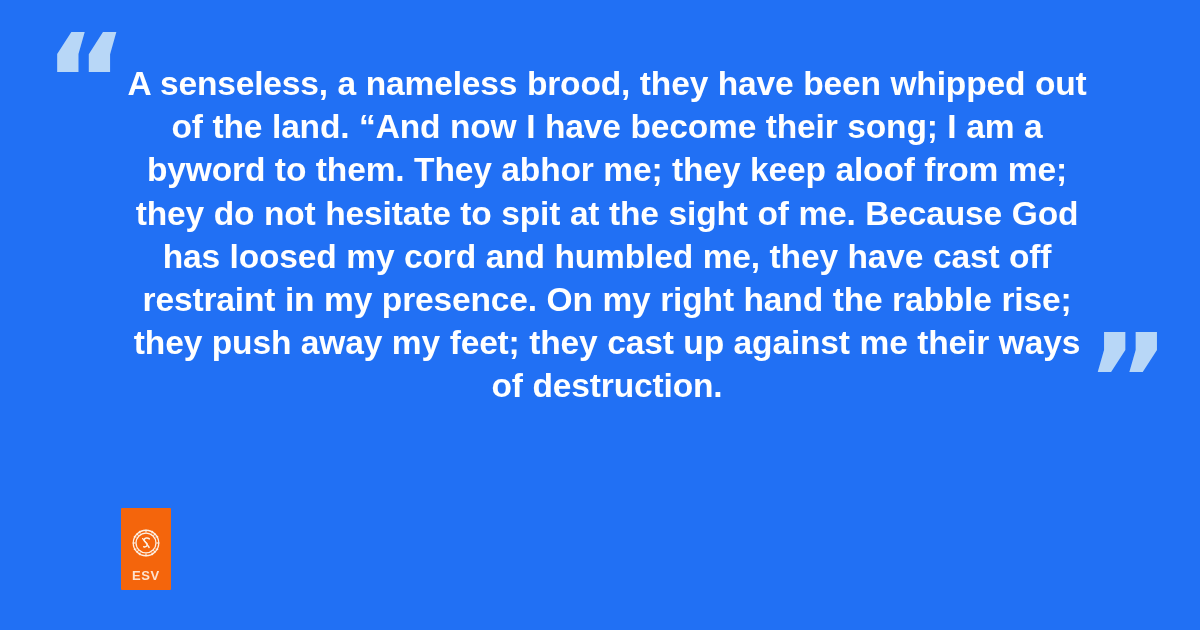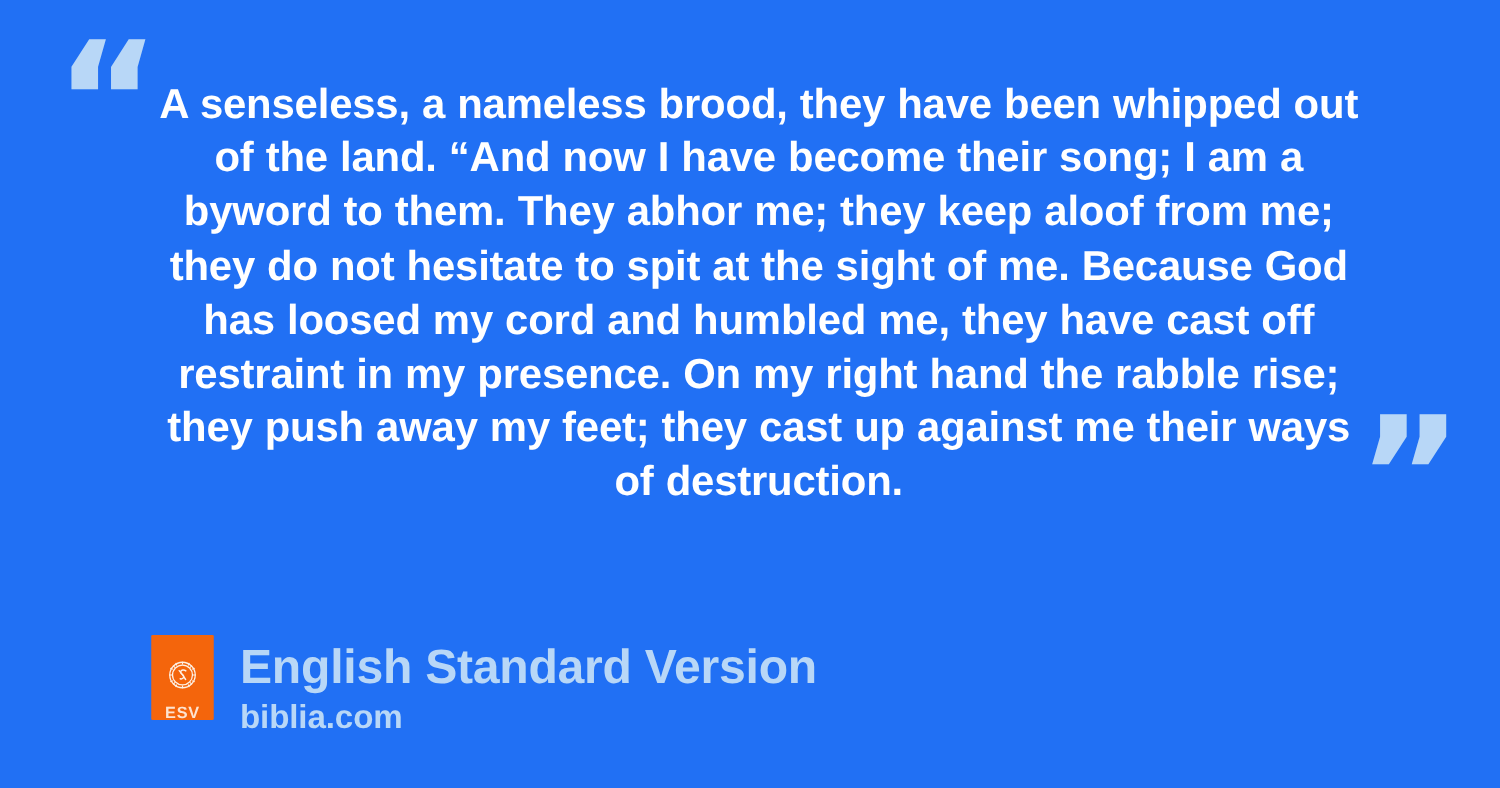--- a/index.html
+++ b/index.html
@@ -62,21 +62,21 @@
   #branding {
     position: absolute;
     left: 121px;
     top: 508px;
     display: flex;
     align-items: flex-start;
   }
 
   #esv-logo {
     width: 50px;
-    height: 68px;
+    height: 82px;
     background: #f4650c;
     border-radius: 1px;
     display: flex;
     flex-direction: column;
     align-items: center;
     justify-content: flex-start;
     padding-top: 20px;
     box-sizing: border-box;
     flex: 0 0 auto;
   }
@@ -156,20 +156,16 @@
           <line x1="7.3" y1="27.6" x2="3.8" y2="29.0"></line>
         </g>
         <g fill="none" stroke="#fdf0e4" stroke-width="1.9" stroke-linecap="round">
           <path d="M24.5 14.5c-2.6-2.1-6.4-1.3-7.0 1.3-0.6 2.6 3.2 3.3 4.0 5.6 0.8 2.3-1.6 4.6-4.6 3.6"></path>
           <path d="M15.6 14.2c3.2 3.6 6.0 7.6 8.6 11.8"></path>
         </g>
       </svg>
       <div id="esv-logo-text">ESV</div>
     </div>
 
-    <div id="brand-text">
-      <div id="brand-title">English Standard Version</div>
-      <div id="brand-url">biblia.com</div>
-    </div>
 
   </div>
 
 </div>
 
 </body></html>

